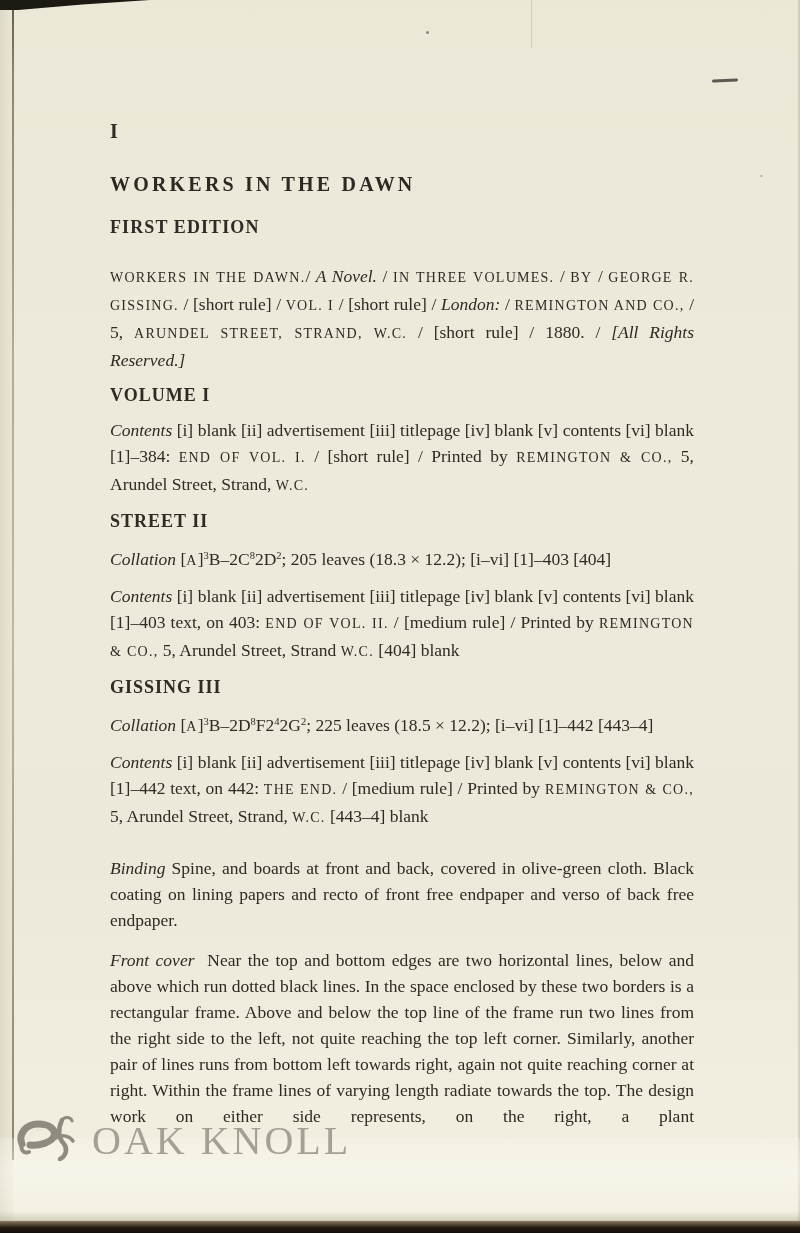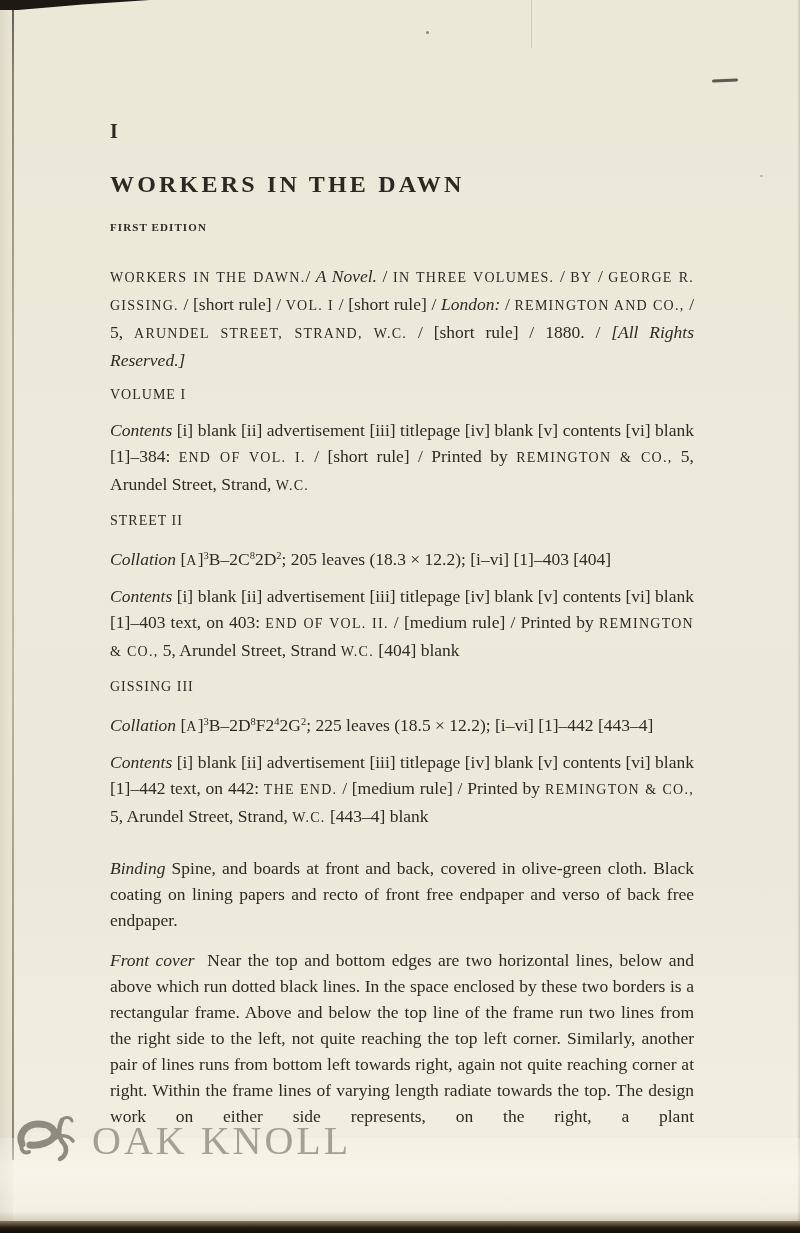--- a/index.html
+++ b/index.html
@@ -35,27 +35,27 @@
   .speck2{position:absolute;left:760px;top:175px;width:3px;height:2px;border-radius:50%;background:#b9b4a2;}
   .right-edge{position:absolute;right:0;top:0;width:3px;height:100%;
     background:linear-gradient(90deg,rgba(180,172,150,0),rgba(160,150,126,.45));}
 
   
   .content{
     position:absolute;left:110px;top:0;width:584px;padding-top:118px;
     font-size:17.5px;line-height:26px;
   }
   .chapter-number{font-size:20px;font-weight:bold;letter-spacing:1px;}
-  .page-title{margin-top:27px;font-size:24px;font-weight:600;letter-spacing:3.2px;color:#2c2822;}
-  .edition-heading{margin-top:17px;font-size:11px;font-weight:bold;letter-spacing:1.1px;}
+  .page-title{margin-top:27px;font-size:20px;font-weight:600;letter-spacing:3.2px;color:#2c2822;}
+  .edition-heading{margin-top:17px;font-size:18px;font-weight:bold;letter-spacing:1.1px;}
 
   .block{margin-top:9px;}
   .body-par{text-align:justify;}
   .block.transcription{margin-top:23px;}
-  .vol-heading{font-size:14px;font-weight:normal;letter-spacing:1px;}
+  .vol-heading{font-size:18px;font-weight:bold;letter-spacing:1px;}
   .block.binding-par{margin-top:24px;}
   .block.fc-par{margin-top:14px;text-align-last:justify;}
 
   .seg-plain{}
   .seg-italic{font-style:italic;}
   .seg-sc{font-size:0.8em;letter-spacing:0.09em;margin-top:32px;}
   .seg-sup{font-size:0.6em;vertical-align:0.55em;letter-spacing:0;}
 
   
   .watermark-band{position:absolute;left:0;top:1138px;width:800px;height:82px;

